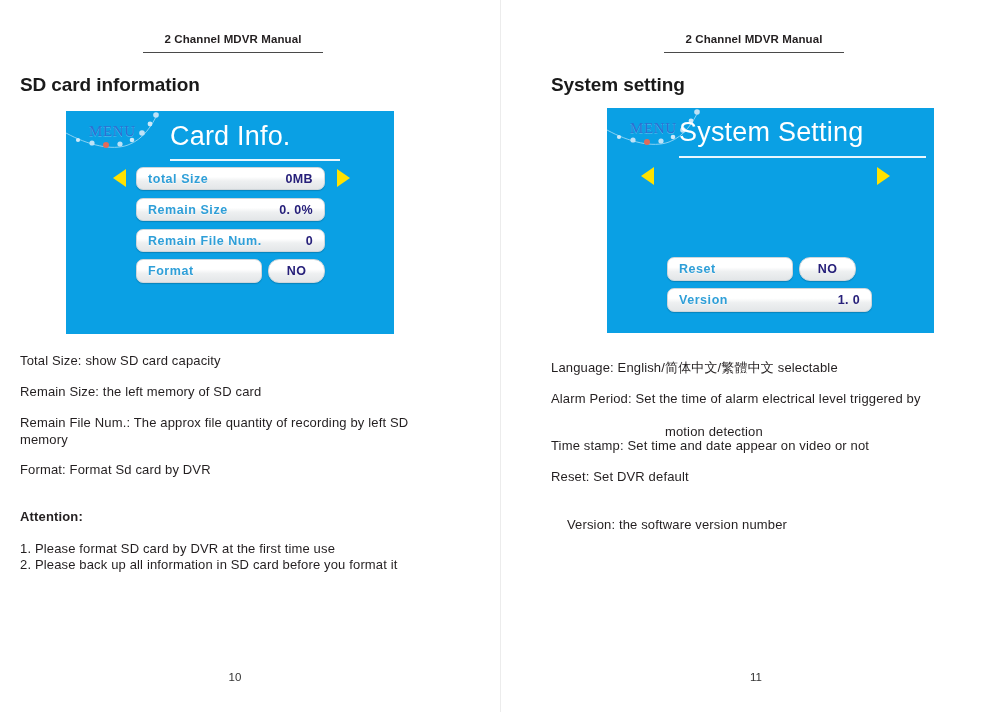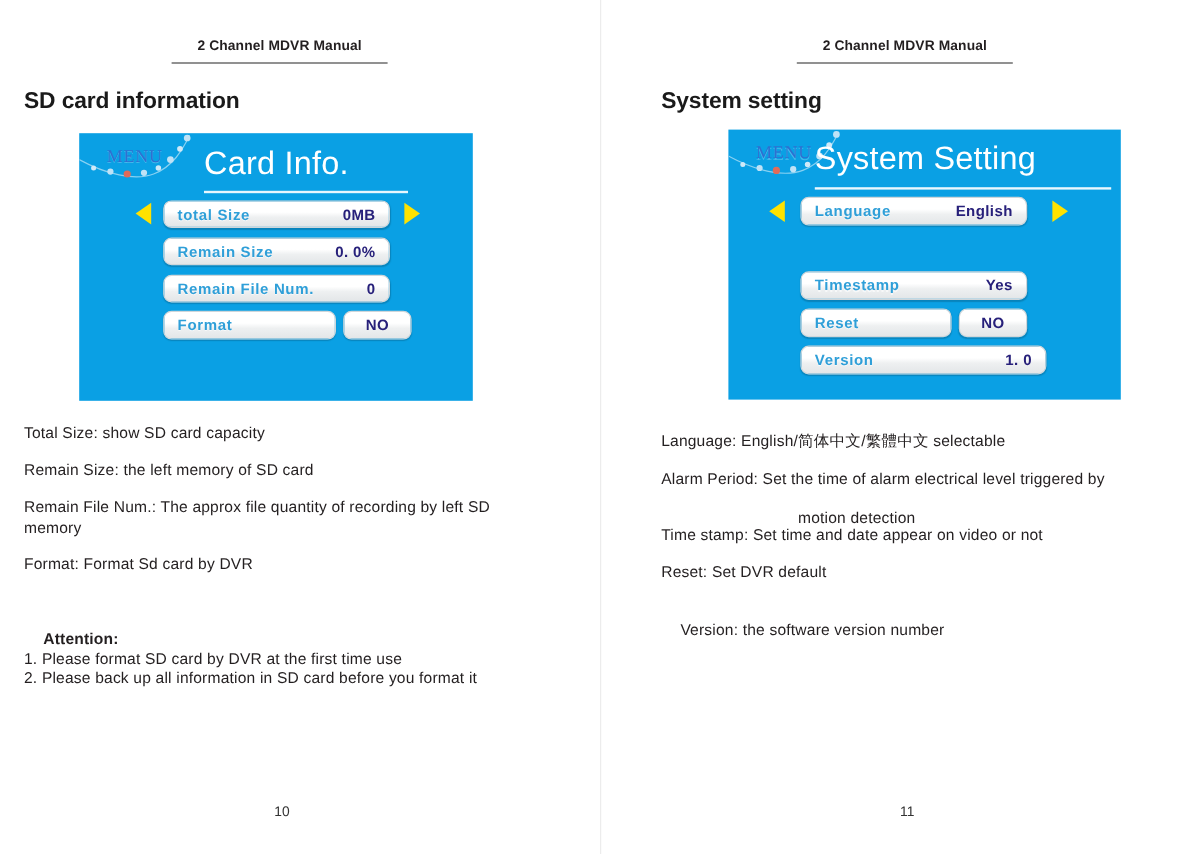--- a/index.html
+++ b/index.html
@@ -121,20 +121,21 @@
     font-weight: bold;
     font-size: 12.5px;
     letter-spacing: .35px;
     white-space: nowrap;
   }
   .split-left { flex: 0 0 auto; }
   .split-gap  { flex: 0 0 auto; }
   .split-right {
     flex: 0 0 auto;
     justify-content: center;
+    border-radius: 11px;
   }
 
   
   .tri {
     position: absolute;
     width: 0; height: 0;
   }
   .tri-left {
     border-top: 9px solid transparent;
     border-bottom: 9px solid transparent;
@@ -213,39 +214,39 @@
       </div>
 
       <div class="row" style="left:70px; top:118px; width:189px; height:23px;">
         <div class="pill full">
           <span class="lab">Remain File Num.</span>
           <span class="val">0</span>
         </div>
       </div>
 
       <div class="row" style="left:70px; top:148px; width:189px; height:24px;">
-        <div class="pill split-left" style="width:144px;text-align:right;">
+        <div class="pill split-left" style="width:126px;text-align:right;">
           <span class="lab">Format</span>
         </div>
         <div class="split-gap" style="width:6px;"></div>
         <div class="pill split-right" style="width:57px;">
           <span class="val">NO</span>
         </div>
       </div>
     </div>
 
     <p class="para" style="left:20px; top:352px; margin:0; width:450px;">Total Size: show SD card capacity</p>
 
     <p class="para" style="left:20px; top:383px; margin:0; width:450px;">Remain Size: the left memory of SD card</p>
 
     <p class="para" style="left:20px; top:414px; margin:0; width:424px;">Remain File Num.: The approx file quantity of recording by left SD memory</p>
 
     <p class="para" style="left:20px; top:461px; margin:0; width:450px;">Format: Format Sd card by DVR</p>
 
-    <p class="para bold" style="left:20px; top:508px; margin:16px;">Attention:</p>
+    <p class="para bold" style="left:20px; top:508px; margin:0;">Attention:</p>
 
     <p class="para" style="left:20px; top:540px; margin:0; width:450px;">1. Please format SD card by DVR at the first time use</p>
 
     <p class="para" style="left:20px; top:556px; margin:0; width:460px;">2. Please back up all information in SD card before you format it</p>
 
     <div class="folio" style="left:200px; top:671px; width:70px;">10</div>
   </div>
 
   <div class="page page-right">
 
@@ -269,34 +270,22 @@
       </svg>
 
       <div class="menu-mark" style="left:23px; top:12px;">MENU</div>
 
       <div class="osd-title" style="left:72px; top:9px; font-size:27px;">System  Setting</div>
       <div class="osd-underline" style="left:72px; top:48px; width:247px;"></div>
 
       <span class="tri tri-left" style="left:34px; top:59px;"></span>
       <span class="tri tri-right" style="right:44px; top:59px;"></span>
 
-      <div class="row" style="left:60px; top:56px; width:189px; height:24px;">
-        <div class="pill full">
-          <span class="lab">Language</span>
-          <span class="val">English</span>
-        </div>
-      </div>
-
-
-      <div class="row" style="left:60px; top:118px; width:189px; height:24px;">
-        <div class="pill full">
-          <span class="lab">Timestamp</span>
-          <span class="val">Yes</span>
-        </div>
-      </div>
+
+
 
       <div class="row" style="left:60px; top:149px; width:189px; height:24px;">
         <div class="pill split-left" style="width:126px;">
           <span class="lab">Reset</span>
         </div>
         <div class="split-gap" style="width:6px;"></div>
         <div class="pill split-right" style="width:57px;">
           <span class="val">NO</span>
         </div>
       </div>

